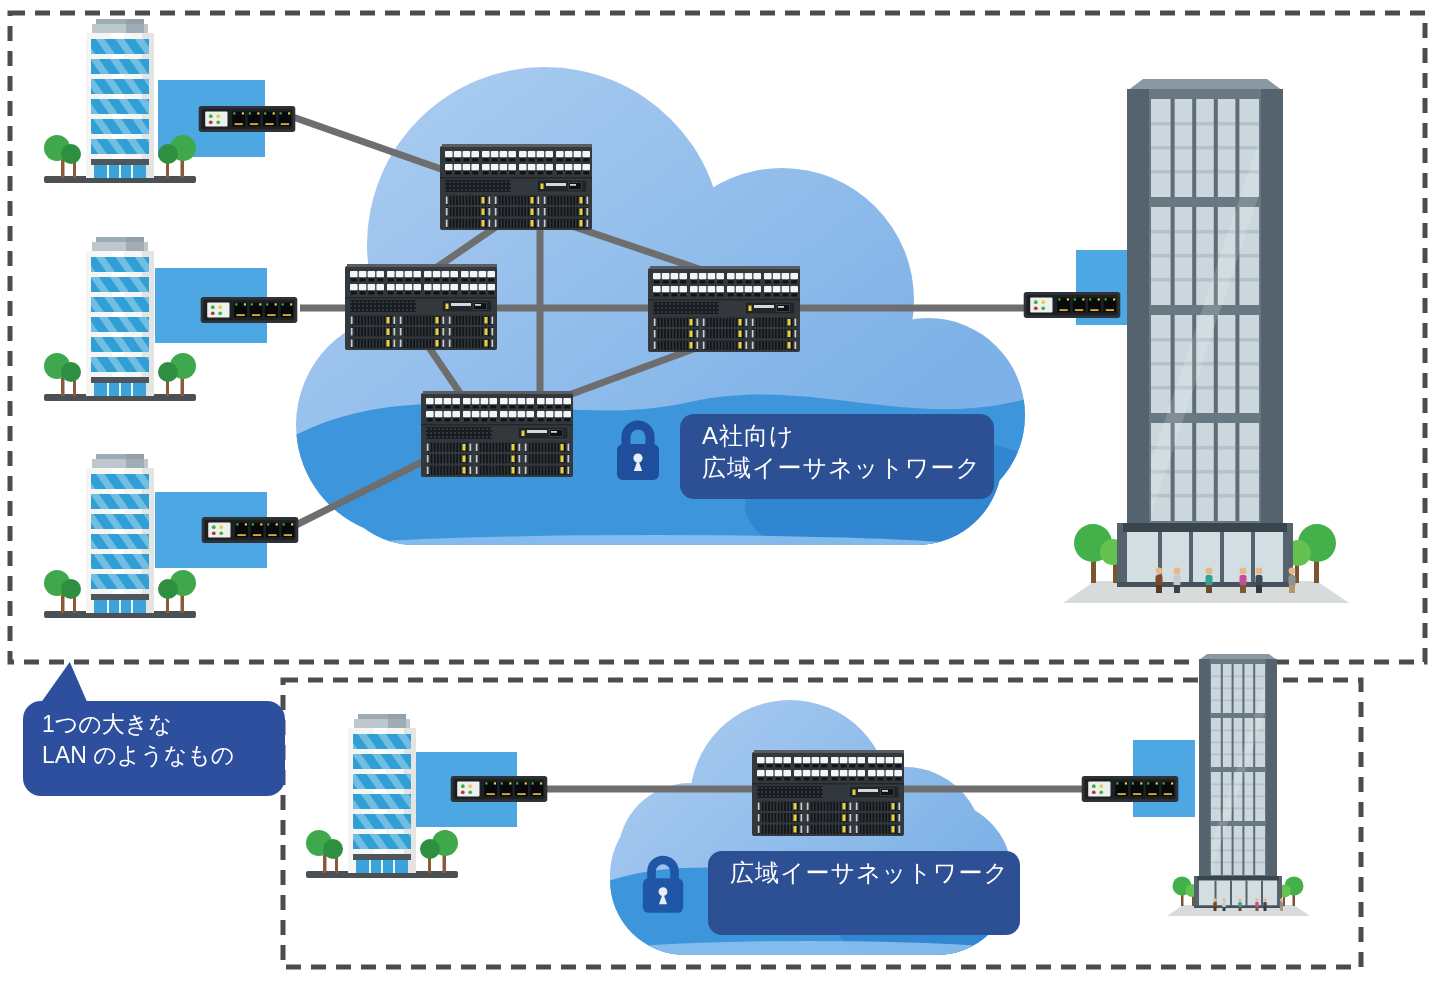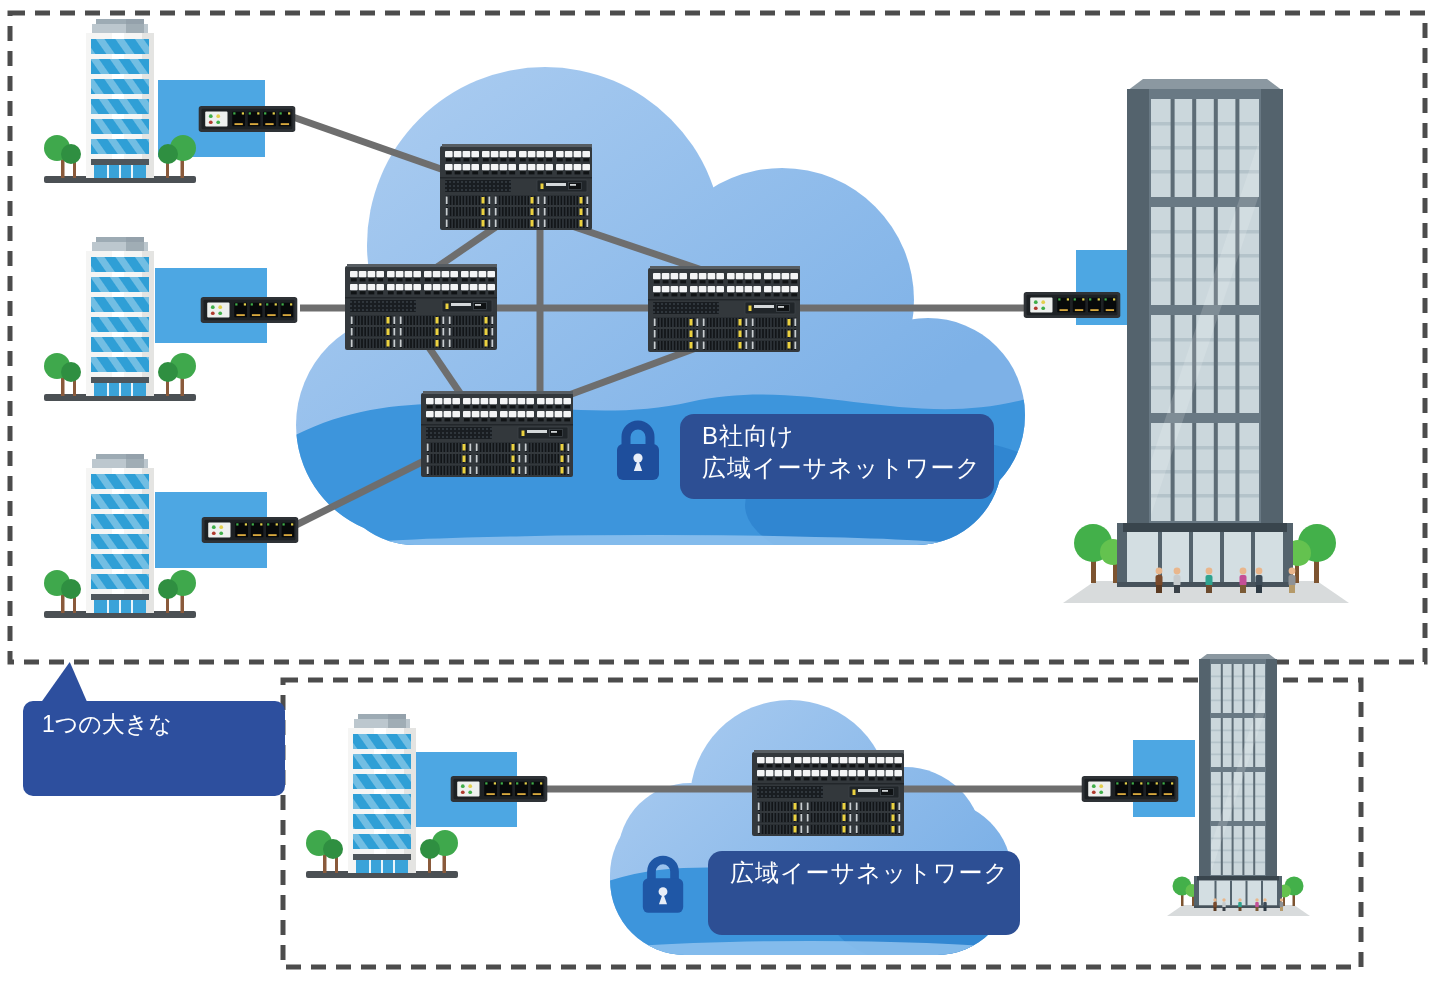--- a/index.html
+++ b/index.html
@@ -305,33 +305,34 @@
 </svg>
 
 <svg class="lock" style="left:612px;top:417px;" width="52" height="66" viewBox="0 0 52 66">
   <path d="M14,30 v-10 a12,12 0 0 1 24,0 v10" fill="none" stroke-width="9" stroke="#1e4e9c"></path>
   <rect x="5" y="27" width="42" height="36" rx="6" fill="#1e4e9c"></rect>
   <circle cx="26" cy="41" r="4.6" fill="#e8eef8"></circle>
   <path d="M26,42 L21.8,54 L30.2,54 Z" fill="#e8eef8"></path>
 </svg>
 
 <div class="net-label" style="left:680px;top:414px;width:278px;height:73px;">
-  <span>B社向け</span>
+  <span>A社向け</span>
   <span>広域イーサネットワーク</span>
 </div>
 
 <svg class="lock" style="left:638px;top:851px;" width="50" height="66" viewBox="0 0 52 66">
   <path d="M14,30 v-10 a12,12 0 0 1 24,0 v10" fill="none" stroke-width="9" stroke="#1f57a6"></path>
   <rect x="5" y="27" width="42" height="36" rx="6" fill="#1f57a6"></rect>
   <circle cx="26" cy="41" r="4.6" fill="#e8eef8"></circle>
   <path d="M26,42 L21.8,54 L30.2,54 Z" fill="#e8eef8"></path>
 </svg>
 
 <div class="net-label" style="left:708px;top:851px;width:276px;height:72px;">
   <span>広域イーサネットワーク</span>
 </div>
 
 <div class="callout-pointer" style="left:40px;top:662px;width:48px;height:42px;"></div>
-<div class="callout" style="left:23px;top:701px;width:233px;height:79px;">
+<div class="callout" style="left:23px;top:701px;width:233px;height:79px;border-radius:18px;">
   <span>1つの大きな</span>
+  <span>LAN のようなもの</span>
 </div>
 
 </div>
 
 </body></html>

